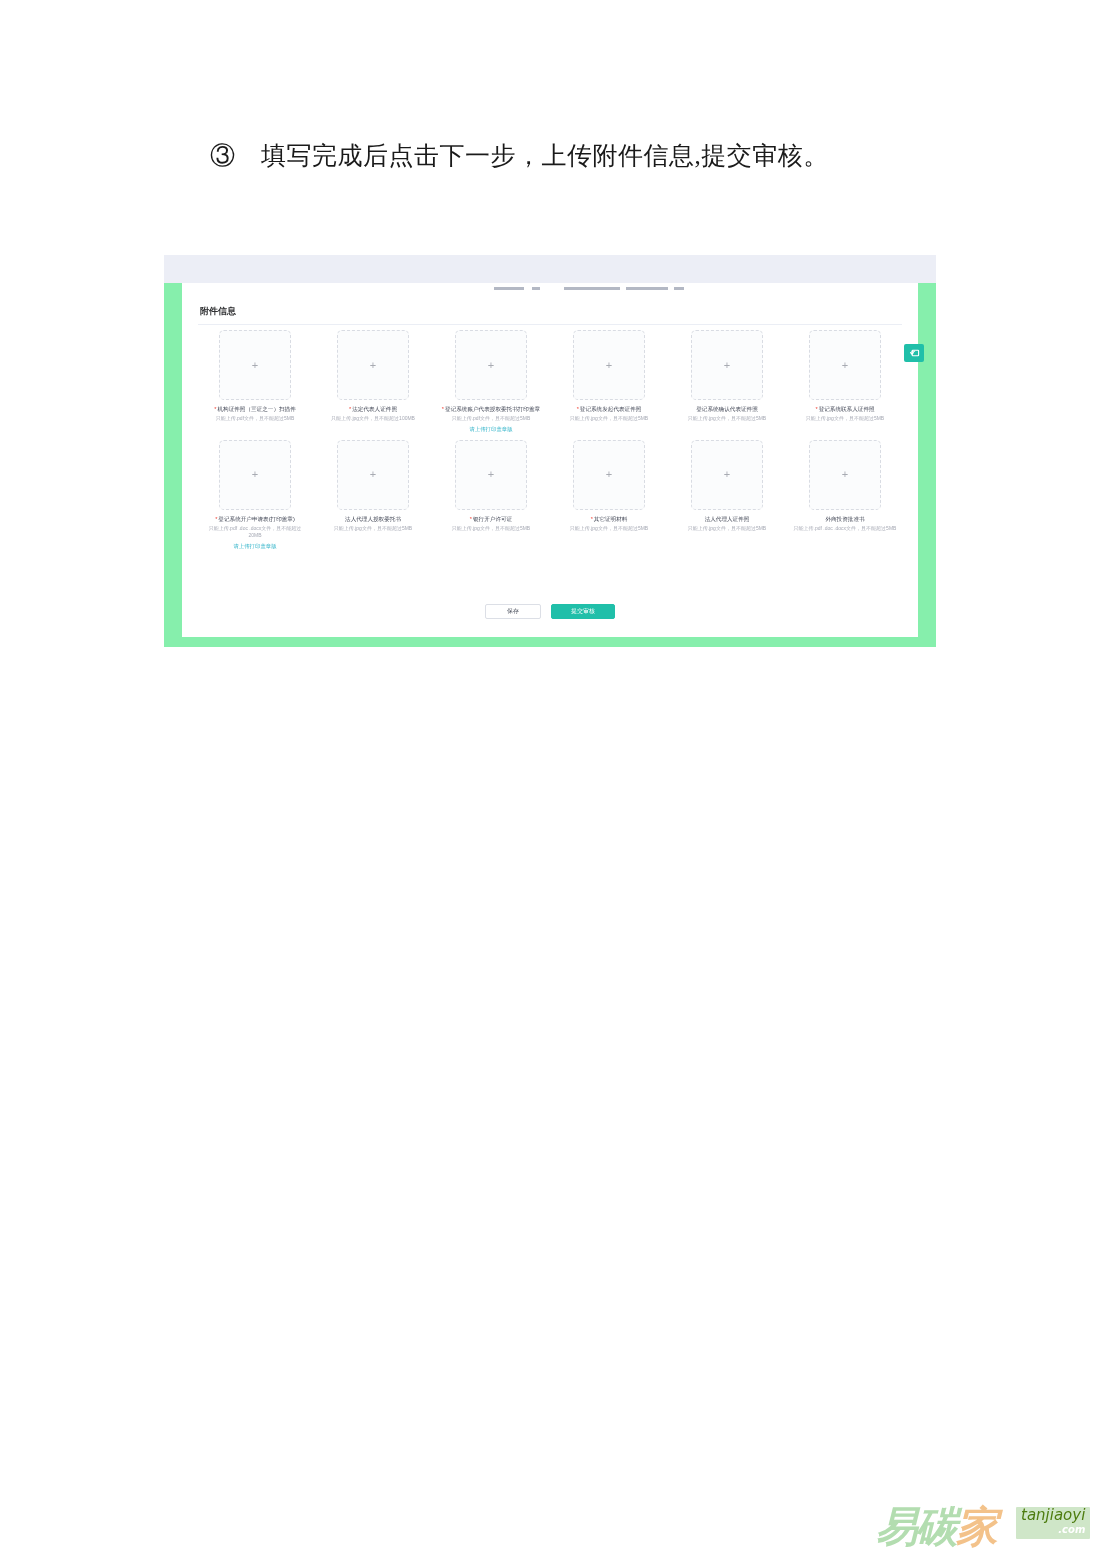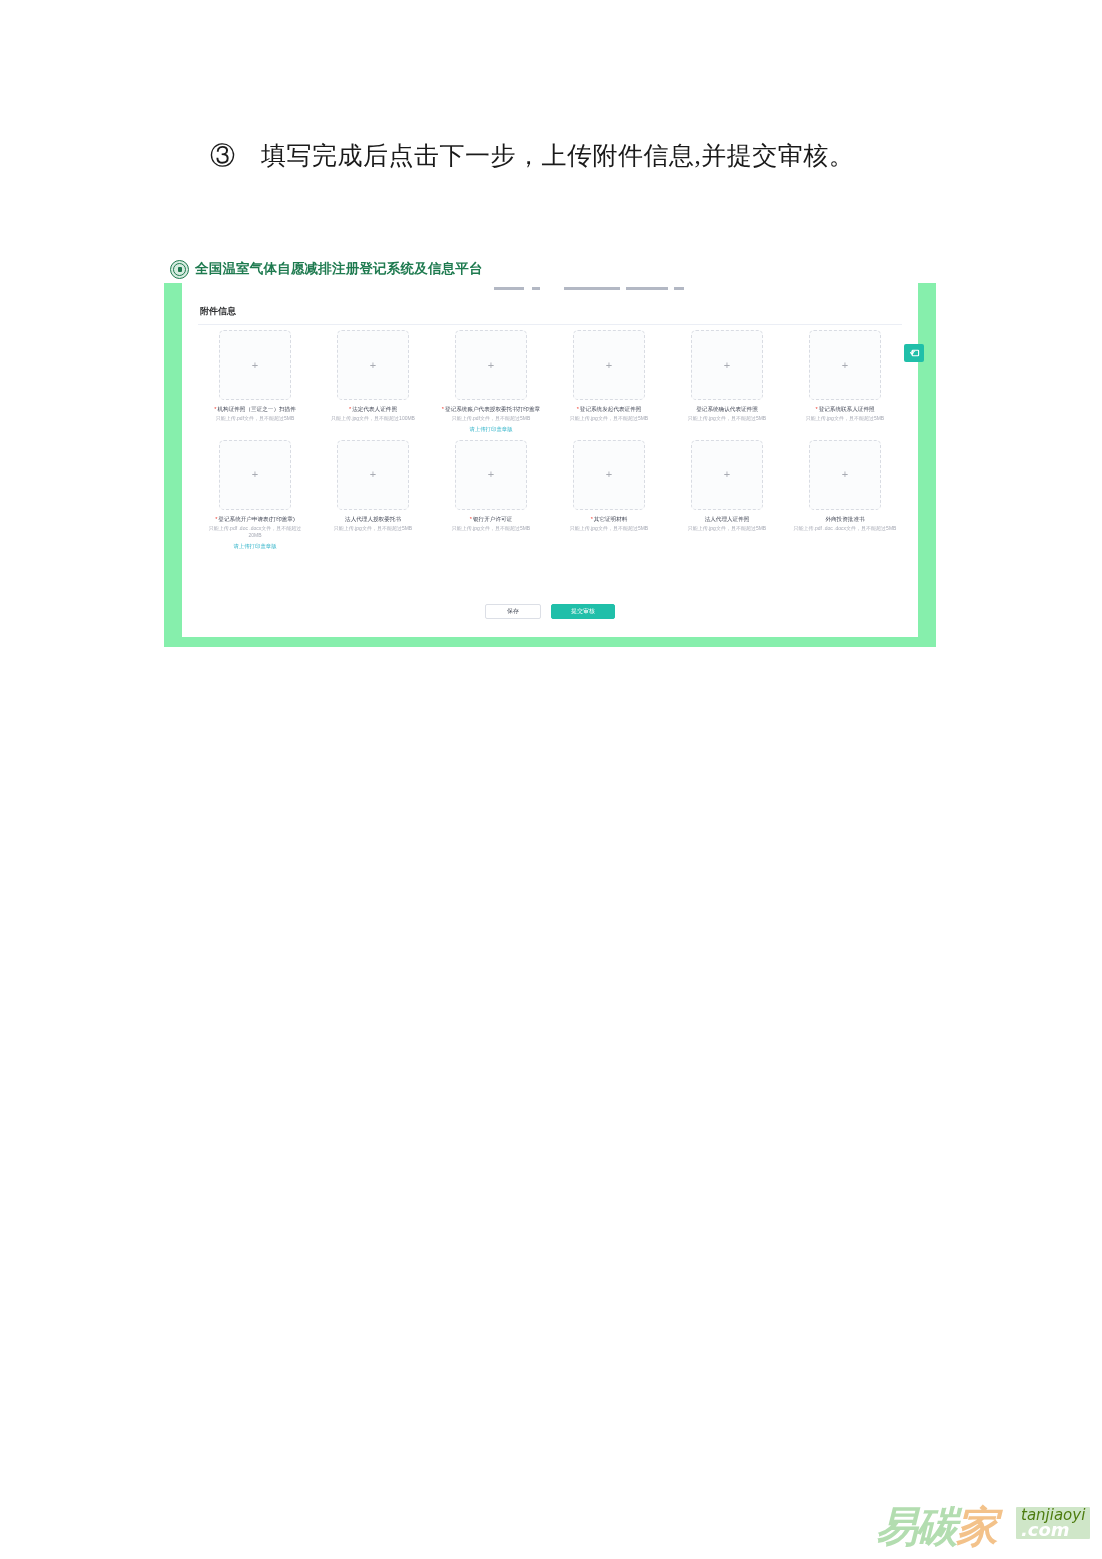--- a/index.html
+++ b/index.html
@@ -285,40 +285,36 @@
     font-weight: normal;
     font-size: 15px;
     color: #4d7c0f;
     line-height: 15px;
     display: block;
   }
   .wm-badge .l2 {
     font-family: "DejaVu Sans", sans-serif;
     font-style: italic;
     font-weight: bold;
-    font-size: 18px;
+    font-size: 10px;
     color: #ffffff;
     line-height: 14px;
     display: block;
-    text-align: left;
+    text-align: right;
   }
 </style>
 </head>
 <body>
 
 <div class="doc-text">
-  <div><span class="indent"></span><span>③　填写完成后点击下一步，上传附件信息,并提交审核。</span></div>
+  <div><span class="indent"></span><span>③　填写完成后点击下一步，上传附件信息,提交审核。</span></div>
 </div>
 
 <div class="screenshot">
 
-  <div class="brand-bar">
-    <span class="brand-logo"></span>
-    <span class="brand-title">全国温室气体自愿减排注册登记系统及信息平台</span>
-  </div>
 
   <div class="app-area">
 
     <div class="step-strip">
       <span class="step-ghost g1"></span>
       <span class="step-ghost g2"></span>
       <span class="step-ghost g3"></span>
       <span class="step-ghost g4"></span>
       <span class="step-ghost g5"></span>
     </div>

